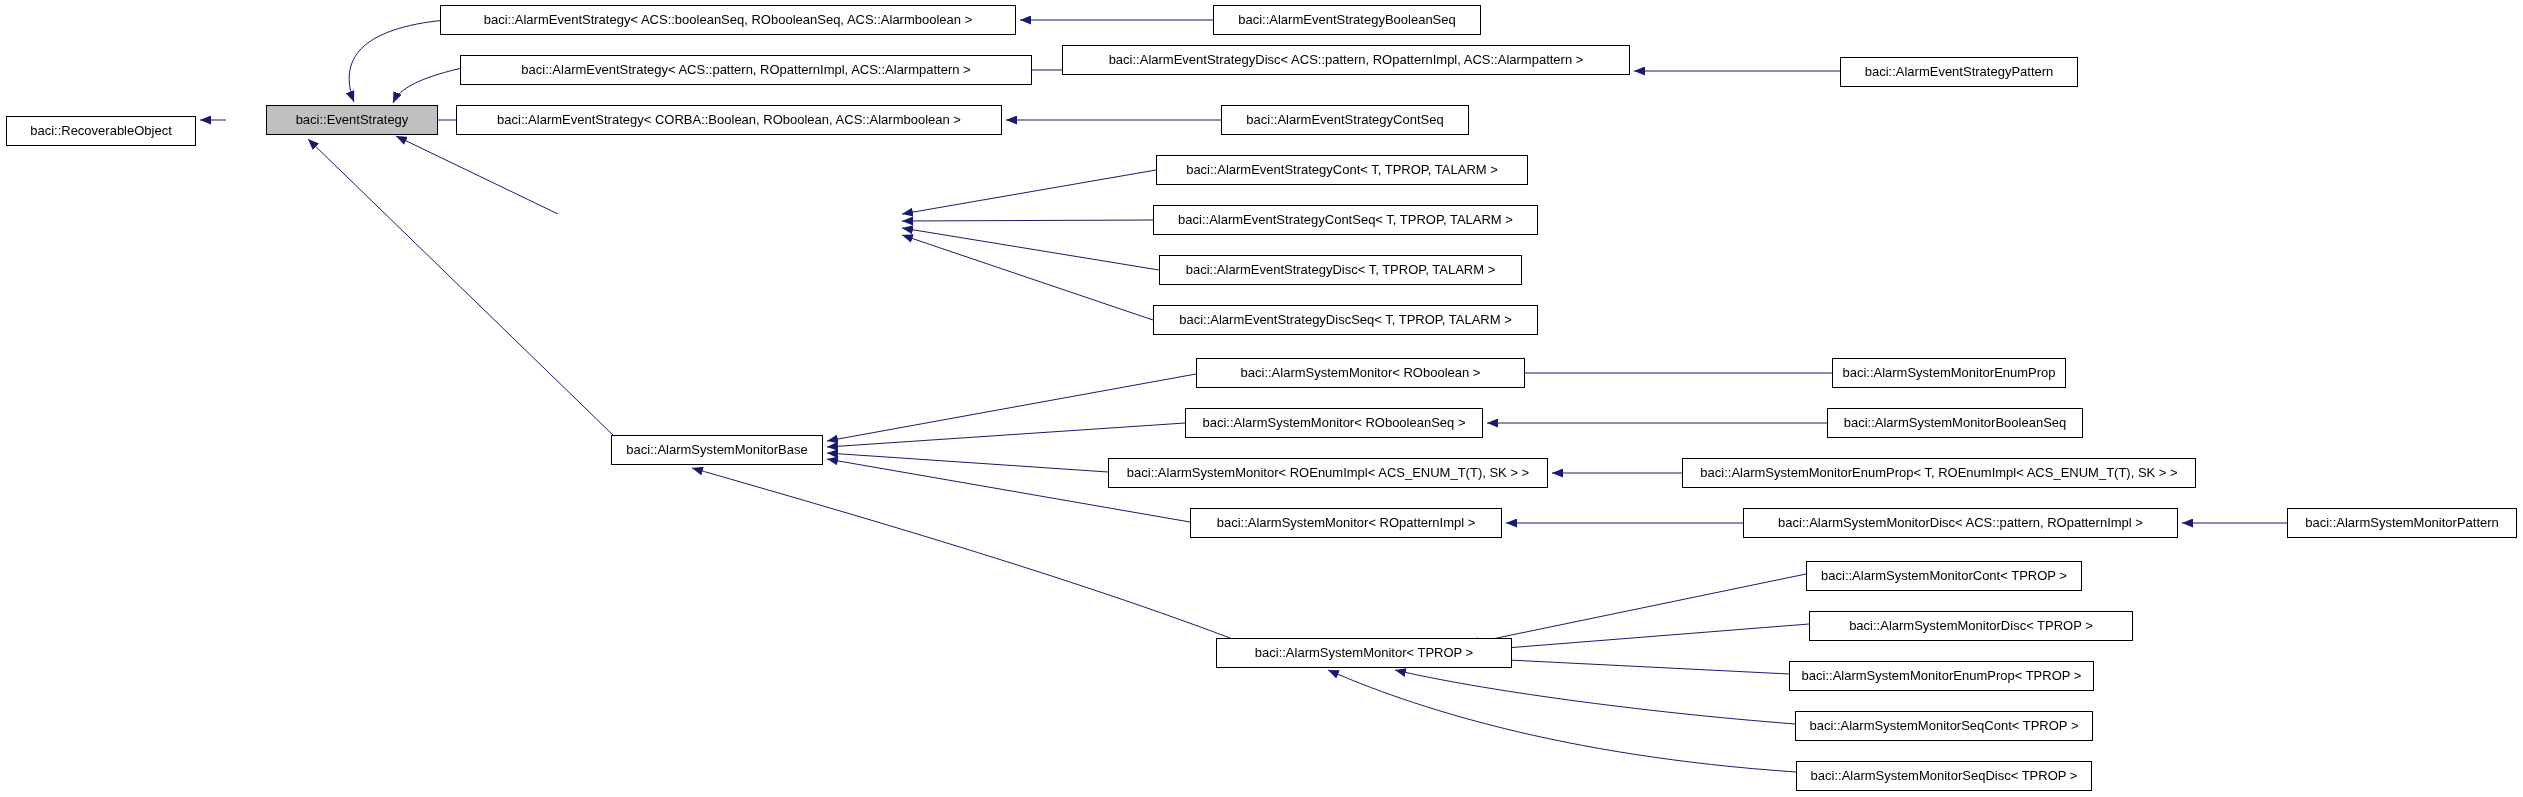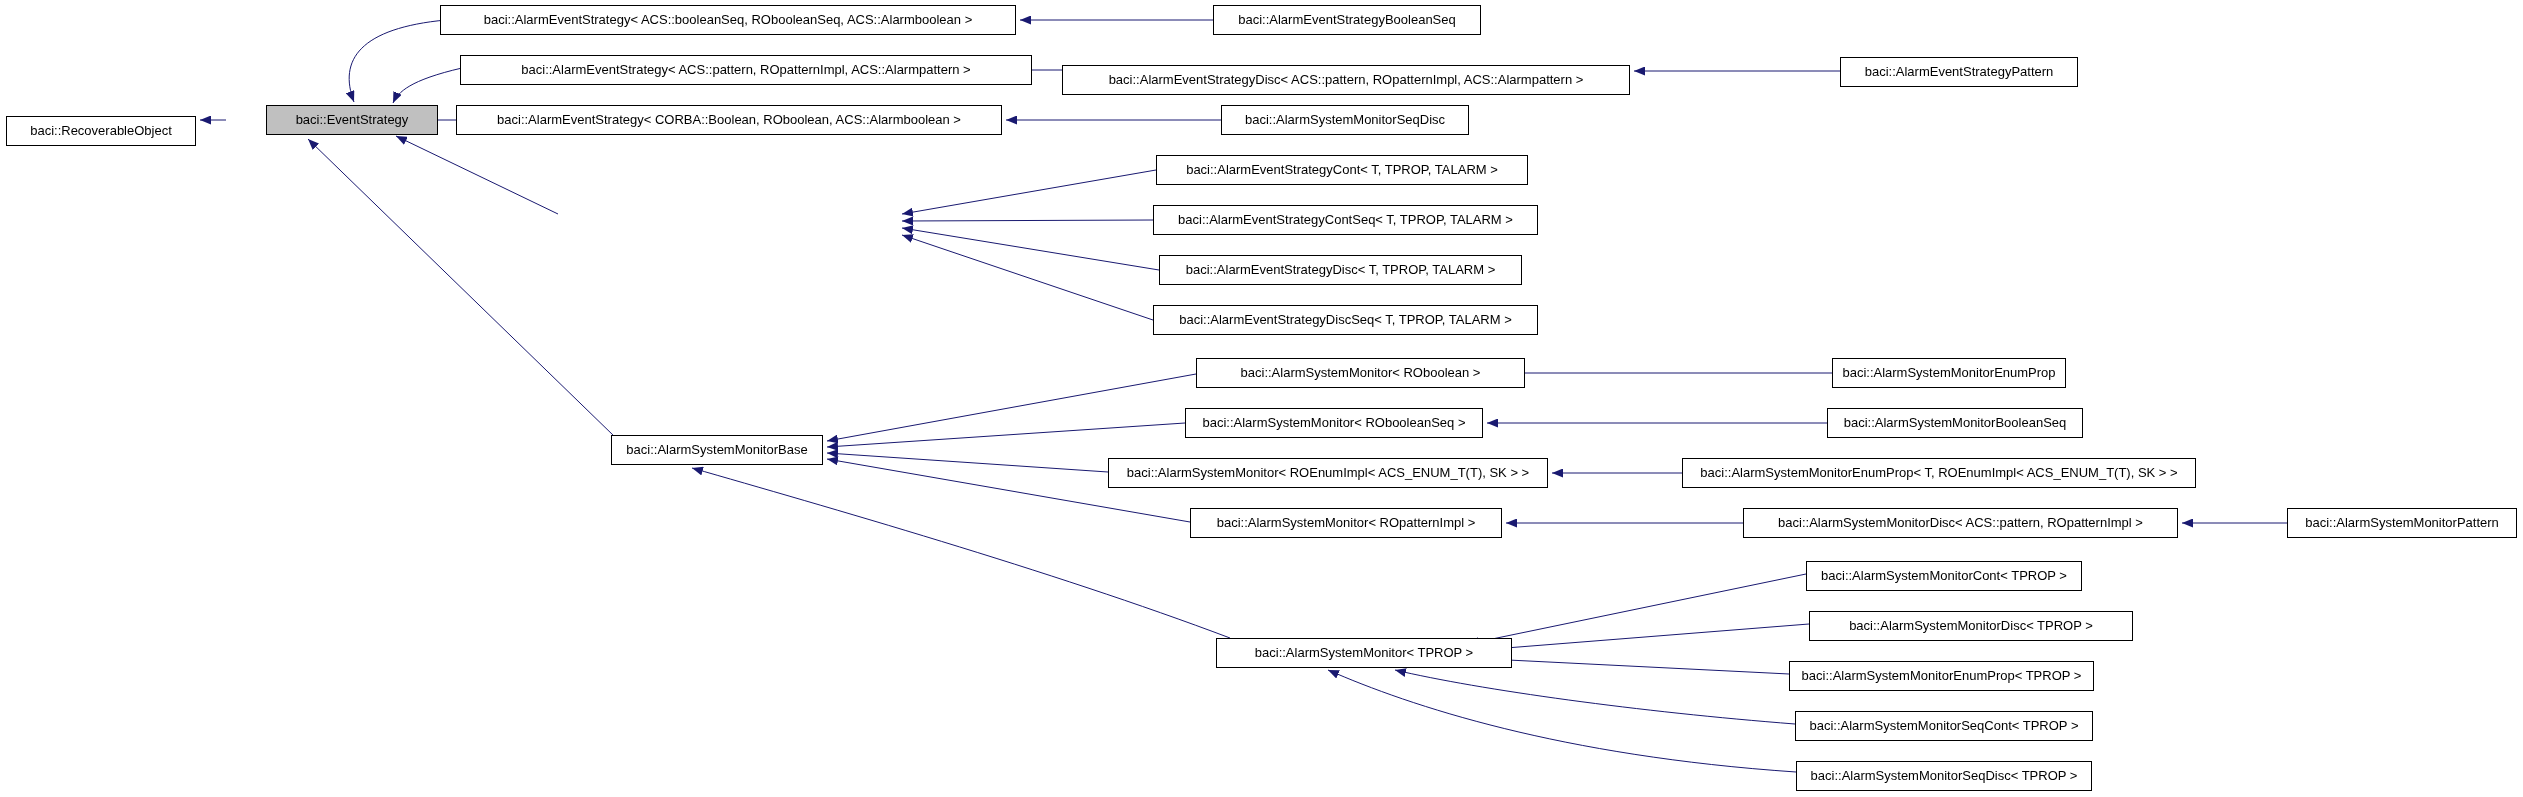--- a/index.html
+++ b/index.html
@@ -23,21 +23,21 @@
     text-align:center;
     white-space:nowrap;
   }
   .node.hl{background:#c0c0c0;margin-left:40px;}
   
   #n0{left:6px;top:116px;width:190px}
   #n1{left:226px;top:105px;width:172px}
   #n2{left:440px;top:5px;width:576px}
   #n3{left:1213px;top:5px;width:268px}
   #n4{left:460px;top:55px;width:572px}
-  #n5{left:1062px;top:65px;width:568px}
+  #n5{left:1062px;top:45px;width:568px}
   #n6{left:1840px;top:57px;width:238px}
   #n7{left:456px;top:105px;width:546px}
   #n8{left:1221px;top:105px;width:248px}
   #n9{left:558px;top:207px;width:340px}
   #n10{left:1156px;top:155px;width:372px}
   #n11{left:1153px;top:205px;width:385px}
   #n12{left:1159px;top:255px;width:363px}
   #n13{left:1153px;top:305px;width:385px}
   #n14{left:611px;top:435px;width:212px}
   #n15{left:1196px;top:358px;width:329px}
@@ -117,21 +117,21 @@
   </svg>
 
   <div class="node" id="n0">baci::RecoverableObject</div>
   <div class="node hl" id="n1">baci::EventStrategy</div>
   <div class="node" id="n2">baci::AlarmEventStrategy&lt; ACS::booleanSeq, RObooleanSeq, ACS::Alarmboolean &gt;</div>
   <div class="node" id="n3">baci::AlarmEventStrategyBooleanSeq</div>
   <div class="node" id="n4">baci::AlarmEventStrategy&lt; ACS::pattern, ROpatternImpl, ACS::Alarmpattern &gt;</div>
   <div class="node" id="n5">baci::AlarmEventStrategyDisc&lt; ACS::pattern, ROpatternImpl, ACS::Alarmpattern &gt;</div>
   <div class="node" id="n6">baci::AlarmEventStrategyPattern</div>
   <div class="node" id="n7">baci::AlarmEventStrategy&lt; CORBA::Boolean, ROboolean, ACS::Alarmboolean &gt;</div>
-  <div class="node" id="n8">baci::AlarmSystemMonitorSeqDisc</div>
+  <div class="node" id="n8">baci::AlarmEventStrategyContSeq</div>
   <div class="node" id="n10">baci::AlarmEventStrategyCont&lt; T, TPROP, TALARM &gt;</div>
   <div class="node" id="n11">baci::AlarmEventStrategyContSeq&lt; T, TPROP, TALARM &gt;</div>
   <div class="node" id="n12">baci::AlarmEventStrategyDisc&lt; T, TPROP, TALARM &gt;</div>
   <div class="node" id="n13">baci::AlarmEventStrategyDiscSeq&lt; T, TPROP, TALARM &gt;</div>
   <div class="node" id="n14">baci::AlarmSystemMonitorBase</div>
   <div class="node" id="n15">baci::AlarmSystemMonitor&lt; ROboolean &gt;</div>
   <div class="node" id="n16">baci::AlarmSystemMonitor&lt; RObooleanSeq &gt;</div>
   <div class="node" id="n17">baci::AlarmSystemMonitor&lt; ROEnumImpl&lt; ACS_ENUM_T(T), SK &gt; &gt;</div>
   <div class="node" id="n18">baci::AlarmSystemMonitor&lt; ROpatternImpl &gt;</div>
   <div class="node" id="n19">baci::AlarmSystemMonitorEnumProp</div>

